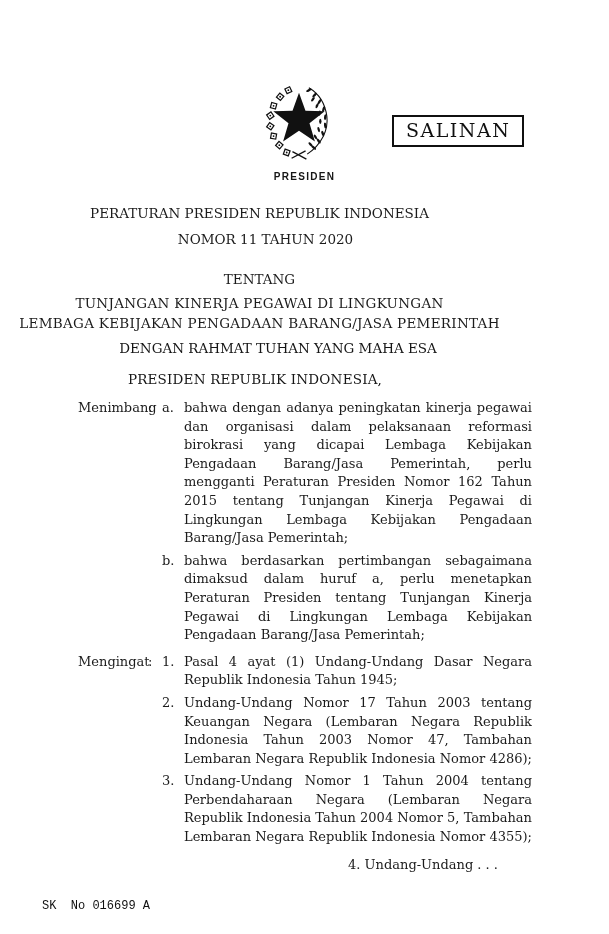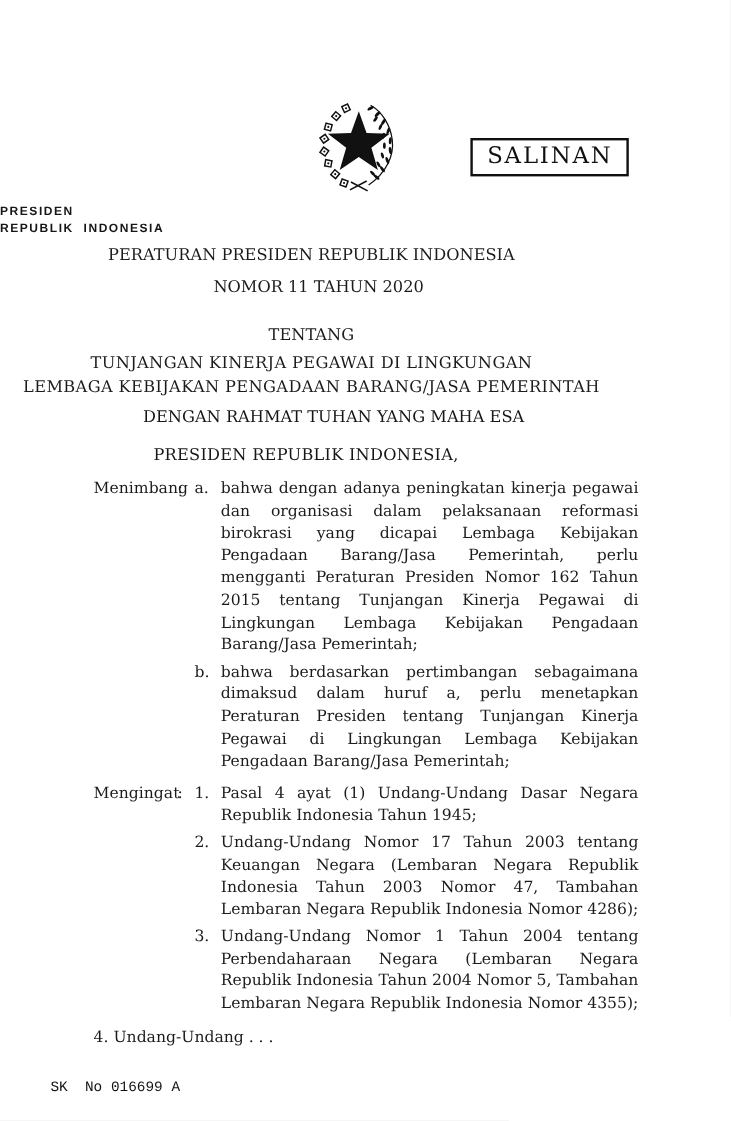--- a/index.html
+++ b/index.html
@@ -16,20 +16,21 @@
   .salinan{
     position:absolute;left:392px;top:115px;
     border:2.5px solid #101010;
     padding:2px 12px 4px 12px;
     font-family:"DejaVu Serif",serif;
     font-weight:normal;font-size:19px;letter-spacing:1.5px;
     color:#101010;background:#fff;
   }
   .letterhead{
     position:absolute;left:0;top:170px;width:609px;
+    text-align:center;
     font-family:"Liberation Sans",sans-serif;
     font-weight:bold;font-size:10px;line-height:13.5px;
     letter-spacing:1.3px;color:#161616;
   }
   .letterhead .lh2{word-spacing:4px;}
   
   .doc-title{position:absolute;left:0;top:205px;width:519px;text-align:center;font-size:13.5px;color:#1b1b1b;}
   .doc-title div{line-height:16px;}
   .t1{margin-bottom:10px;}
   .t2{margin-bottom:10px;padding-left:12px;}
@@ -45,21 +46,21 @@
   }
   .section{display:flex;align-items:flex-start;}
   .section + .section{margin-top:8px;}
   .sec-label{width:70px;flex:0 0 70px;}
   .sec-colon{width:14px;flex:0 0 14px;}
   .sec-items{flex:1;}
   .item{display:flex;align-items:flex-start;}
   .item + .item{margin-top:4px;}
   .item-marker{width:22px;flex:0 0 22px;}
   .item-text{flex:1;text-align:justify;text-justify:inter-word;}
-  .catchword{margin-top:9px;text-align:left;padding-right:34px;}
+  .catchword{margin-top:9px;text-align:right;padding-right:34px;}
   
   .footer{
     position:absolute;left:42px;top:899px;
     font-family:Liberation Mono, monospace;
     font-size:12px;color:#111;white-space:pre;
   }
 </style>
 </head>
 <body>
 
@@ -131,21 +132,20 @@
     <g stroke="#111" stroke-width="1.6">
       <path d="M 42,85 L 59,94"></path>
       <path d="M 58,84 L 41,93"></path>
     </g>
   </svg>
 
   <div class="salinan">SALINAN</div>
 
   <div class="letterhead">
     <div class="lh1">PRESIDEN</div>
-    <div class="lh2">REPUBLIK INDONESIA</div>
   </div>
 
   <div class="doc-title">
     <div class="t1">PERATURAN PRESIDEN REPUBLIK INDONESIA</div>
     <div class="t2">NOMOR 11 TAHUN 2020</div>
     <div class="t3">TENTANG</div>
     <div class="t4">TUNJANGAN KINERJA PEGAWAI DI LINGKUNGAN</div>
     <div class="t5">LEMBAGA KEBIJAKAN PENGADAAN BARANG/JASA PEMERINTAH</div>
   </div>
 

